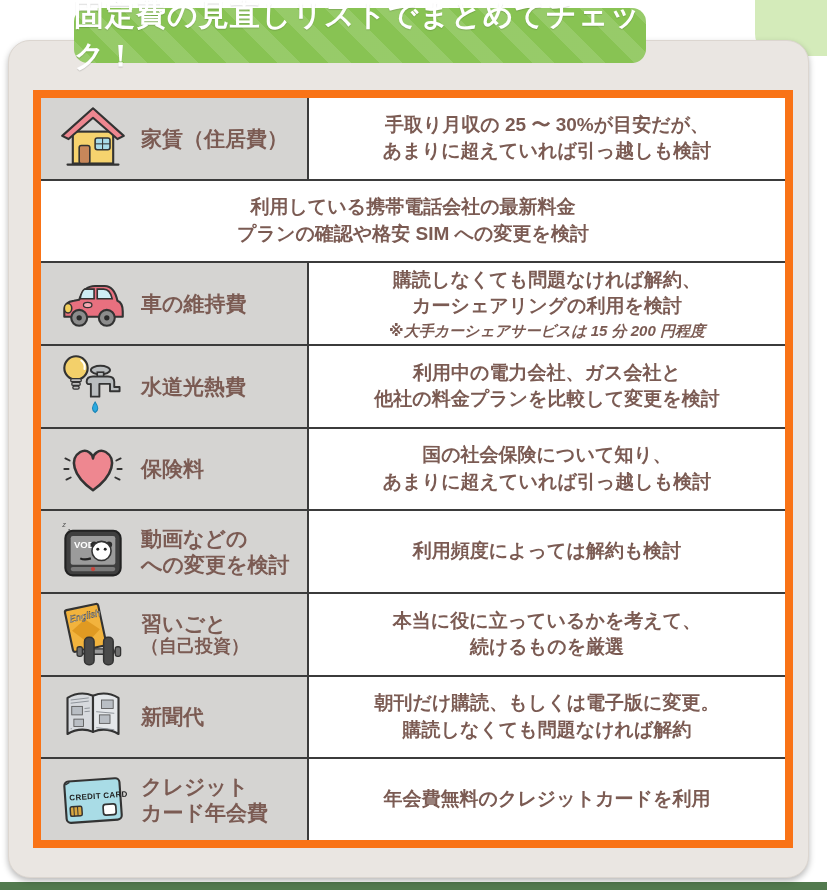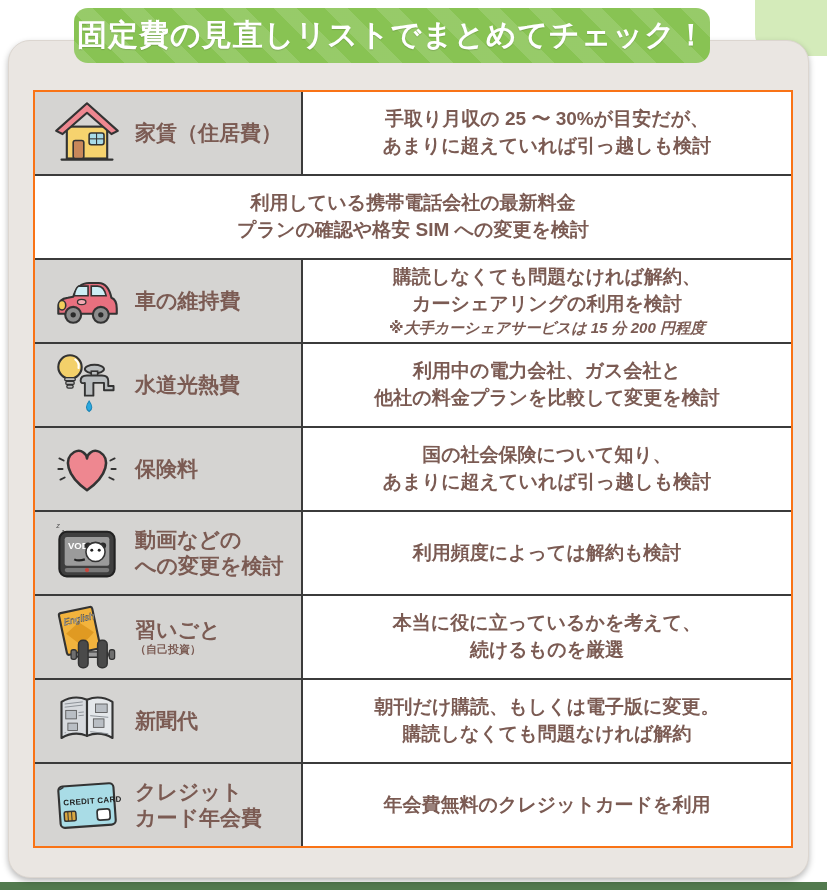--- a/index.html
+++ b/index.html
@@ -16,45 +16,45 @@
   .bottom-strip{
     position:absolute;left:0;bottom:0;width:100%;height:8px;
     background:#527a4e;z-index:0;
   }
   .card{
     position:absolute;left:8px;top:40px;width:801px;height:838px;
     background:#eae6e2;border:1px solid #dcd6d0;border-radius:22px;
     box-shadow:0 3px 6px rgba(0,0,0,0.28);z-index:1;box-sizing:border-box;
   }
   .banner{
-    position:absolute;left:74px;top:8px;width:636px;height:55px;
+    position:absolute;left:74px;top:8px;width:572px;height:55px;
     background:#88c353;
     background-image:repeating-linear-gradient(45deg,rgba(255,255,255,0.13) 0 16px,rgba(255,255,255,0) 16px 36px);
     border-radius:14px;z-index:3;
     display:flex;align-items:center;justify-content:center;
     color:#ffffff;font-size:30px;font-weight:bold;letter-spacing:1px;
     text-shadow:0 1px 1px rgba(0,0,0,0.15);
   }
   .checklist-table{
     position:absolute;left:33px;top:90px;width:760px;height:758px;
-    border:2px solid #f97316;background:#ffffff;
+    border:8px solid #f97316;background:#ffffff;
     display:flex;flex-direction:column;box-sizing:border-box;z-index:2;
   }
   .row{flex:1;display:flex;border-bottom:2px solid #3b3b3b;min-height:0;}
   .row:last-child{border-bottom:none;}
   .cell-left{
     width:268px;flex:0 0 268px;background:#d5d4d2;
     border-right:2px solid #3b3b3b;box-sizing:border-box;
     display:flex;align-items:center;padding-left:10px;gap:6px;
   }
   .icon-box{width:84px;height:76px;flex:0 0 84px;display:flex;align-items:center;justify-content:center;}
   .icon-box svg{width:72px;height:68px;}
   .label{color:#7b5b53;font-weight:bold;font-size:21px;line-height:1.22;}
   .label .l2{display:block;}
-  .label .label-small{font-size:11px;}
+  .label .label-small{font-size:18px;}
   .cell-right{
     flex:1;background:#ffffff;color:#7b5b53;font-weight:bold;
     display:flex;flex-direction:column;align-items:center;justify-content:center;
     text-align:center;font-size:19px;line-height:1.4;padding:17px 8px;box-sizing:border-box;
   }
   .note{font-size:15px;line-height:1.3;margin-top:1px;font-style:italic;}
 </style>
 </head>
 <body>
 

